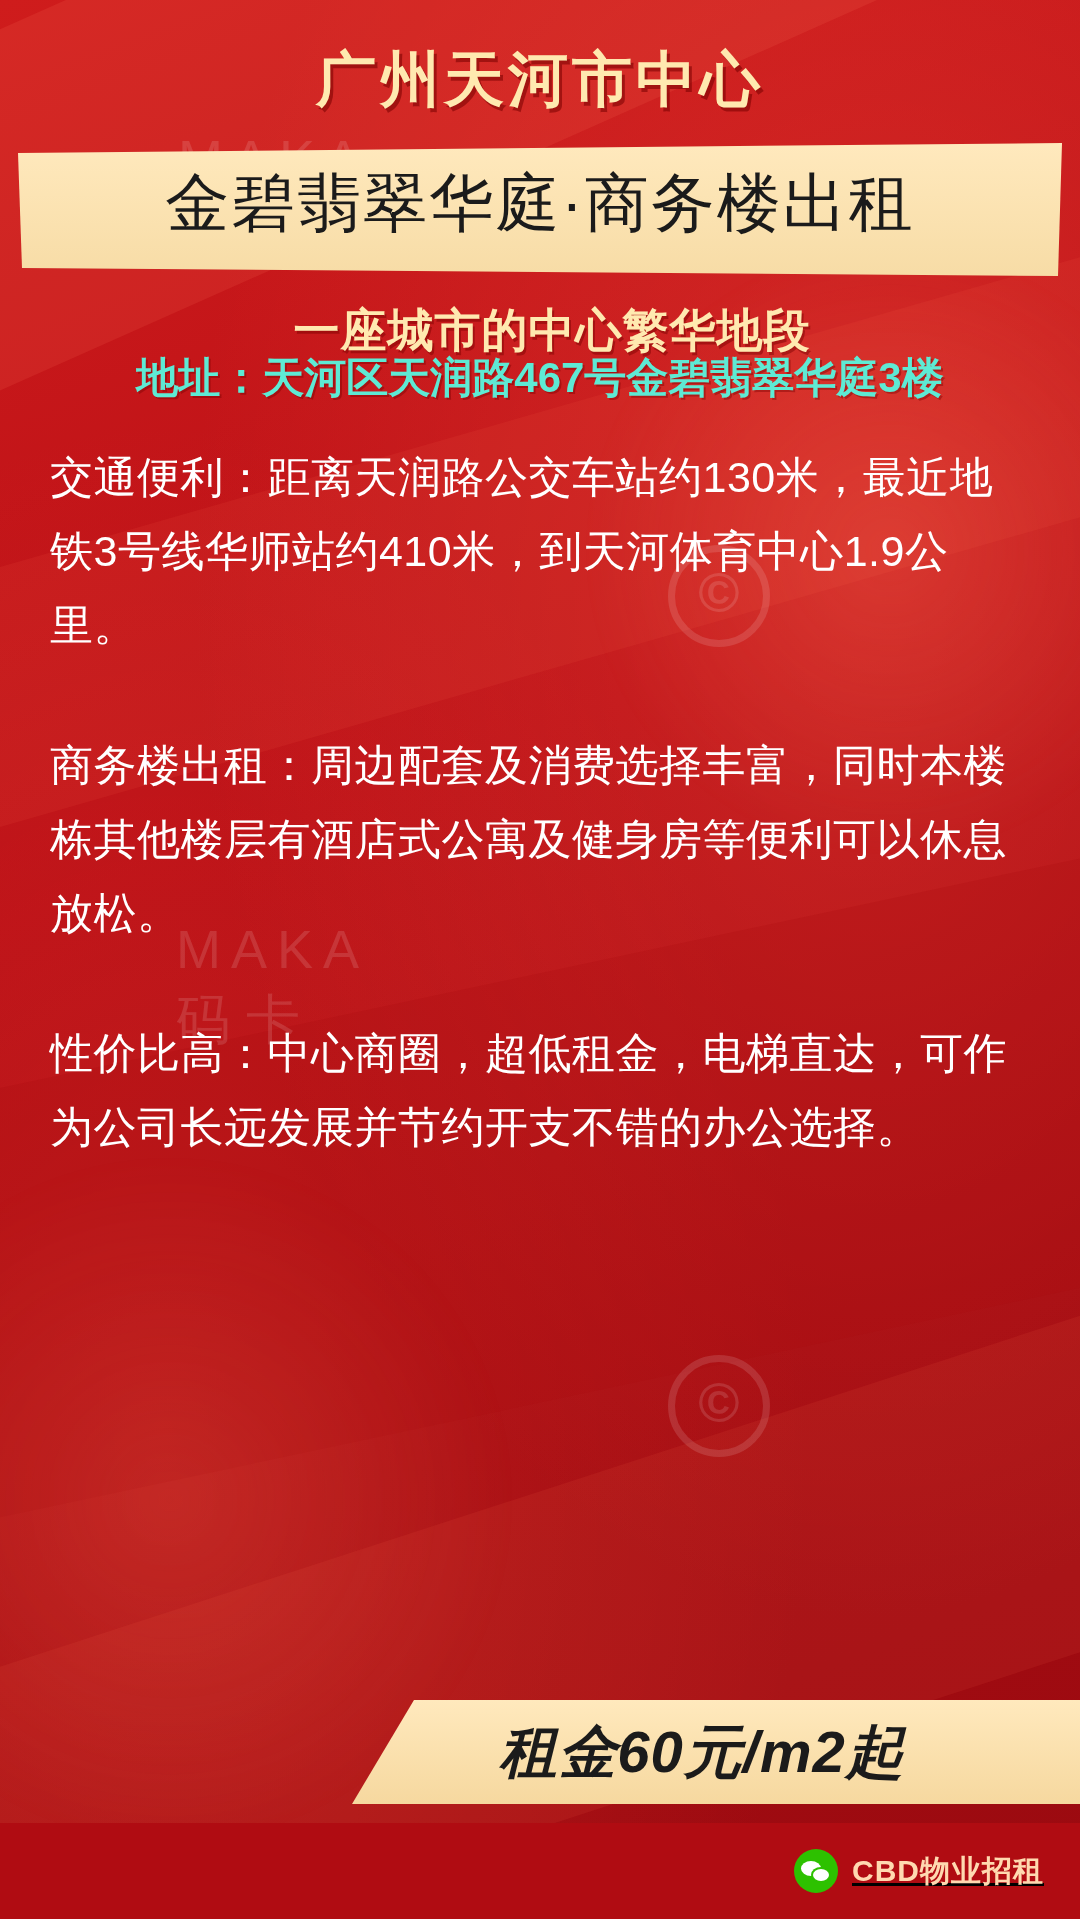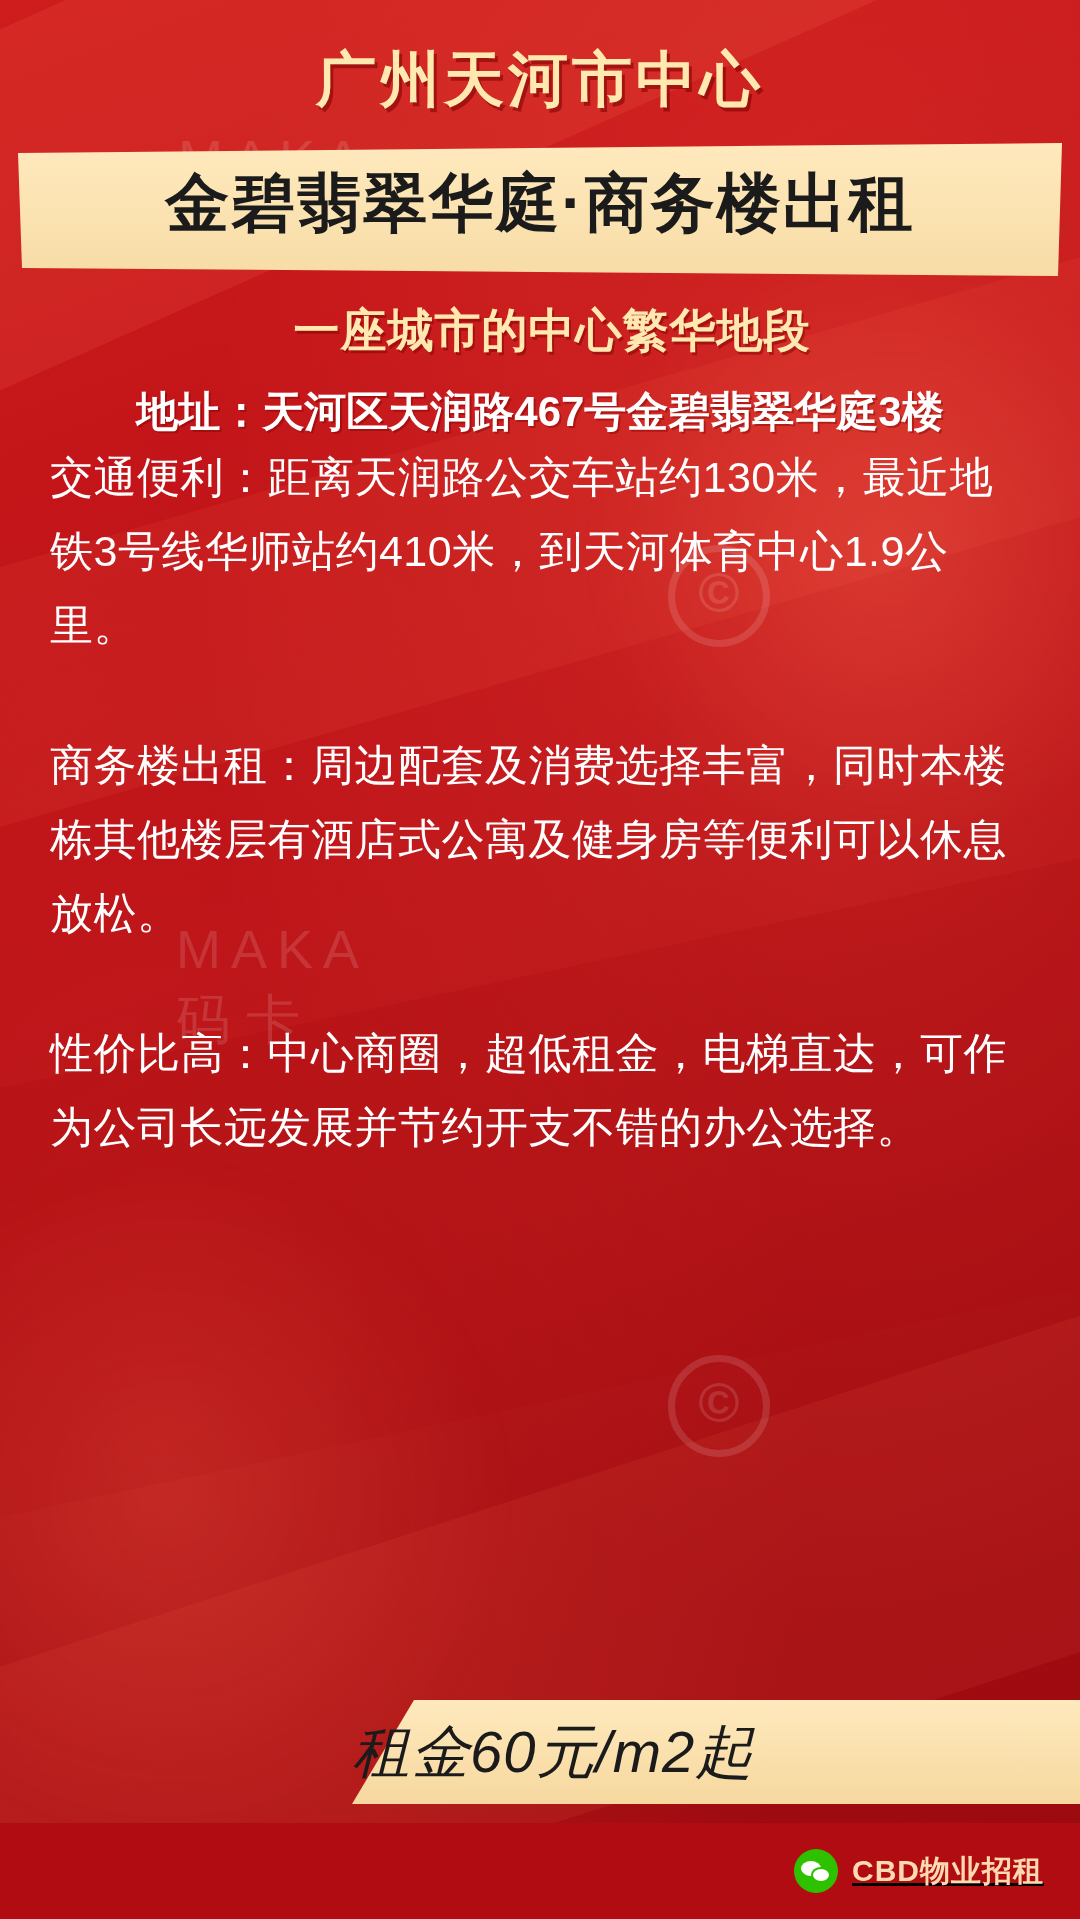--- a/index.html
+++ b/index.html
@@ -68,47 +68,47 @@
     clip-path: polygon(0 10px, 1044px 0, 1040px 133px, 4px 125px);
     box-shadow: 0 6px 14px rgba(90,0,0,0.35);
   }
   .banner-text {
     position: absolute;
     top: 160px;
     left: 0;
     width: 100%;
     text-align: center;
     font-size: 64px;
-    font-weight: bold;
+    font-weight: normal;
     letter-spacing: 2px;
     color: #1b1b1b;
   }
 
   .subtitle {
     position: absolute;
     top: 300px;
     left: 12px;
     width: 100%;
     text-align: center;
     font-size: 46px;
     font-weight: bold;
     color: #ffe9b0;
     letter-spacing: 1px;
     text-shadow: 2px 3px 0 rgba(120,0,0,0.45);
   }
 
   .address {
     position: absolute;
-    top: 384px;
+    top: 350px;
     left: 0;
     width: 100%;
     text-align: center;
     font-size: 42px;
     font-weight: bold;
-    color: #ffffff;
+    color: #5eead4;
     letter-spacing: 0px;
     text-shadow: 2px 2px 0 rgba(120,0,0,0.4);
   }
 
   .body-copy {
     position: absolute;
     top: 440px;
     left: 50px;
     width: 990px;
     color: #ffffff;
@@ -132,22 +132,23 @@
     clip-path: polygon(62px 0, 728px 0, 728px 104px, 0 104px);
     box-shadow: 0 5px 12px rgba(90,0,0,0.35);
   }
   .price-text {
     position: absolute;
     left: 352px;
     top: 1700px;
     width: 700px;
     height: 104px;
     line-height: 104px;
+    text-align: center;
     font-size: 58px;
-    font-weight: normal;
+    font-weight: bold;
     font-style: italic;
     color: #1b1b1b;
     letter-spacing: 1px;
   }
 
   
   .account-bar {
     position: absolute;
     left: 0;
     bottom: 0;

